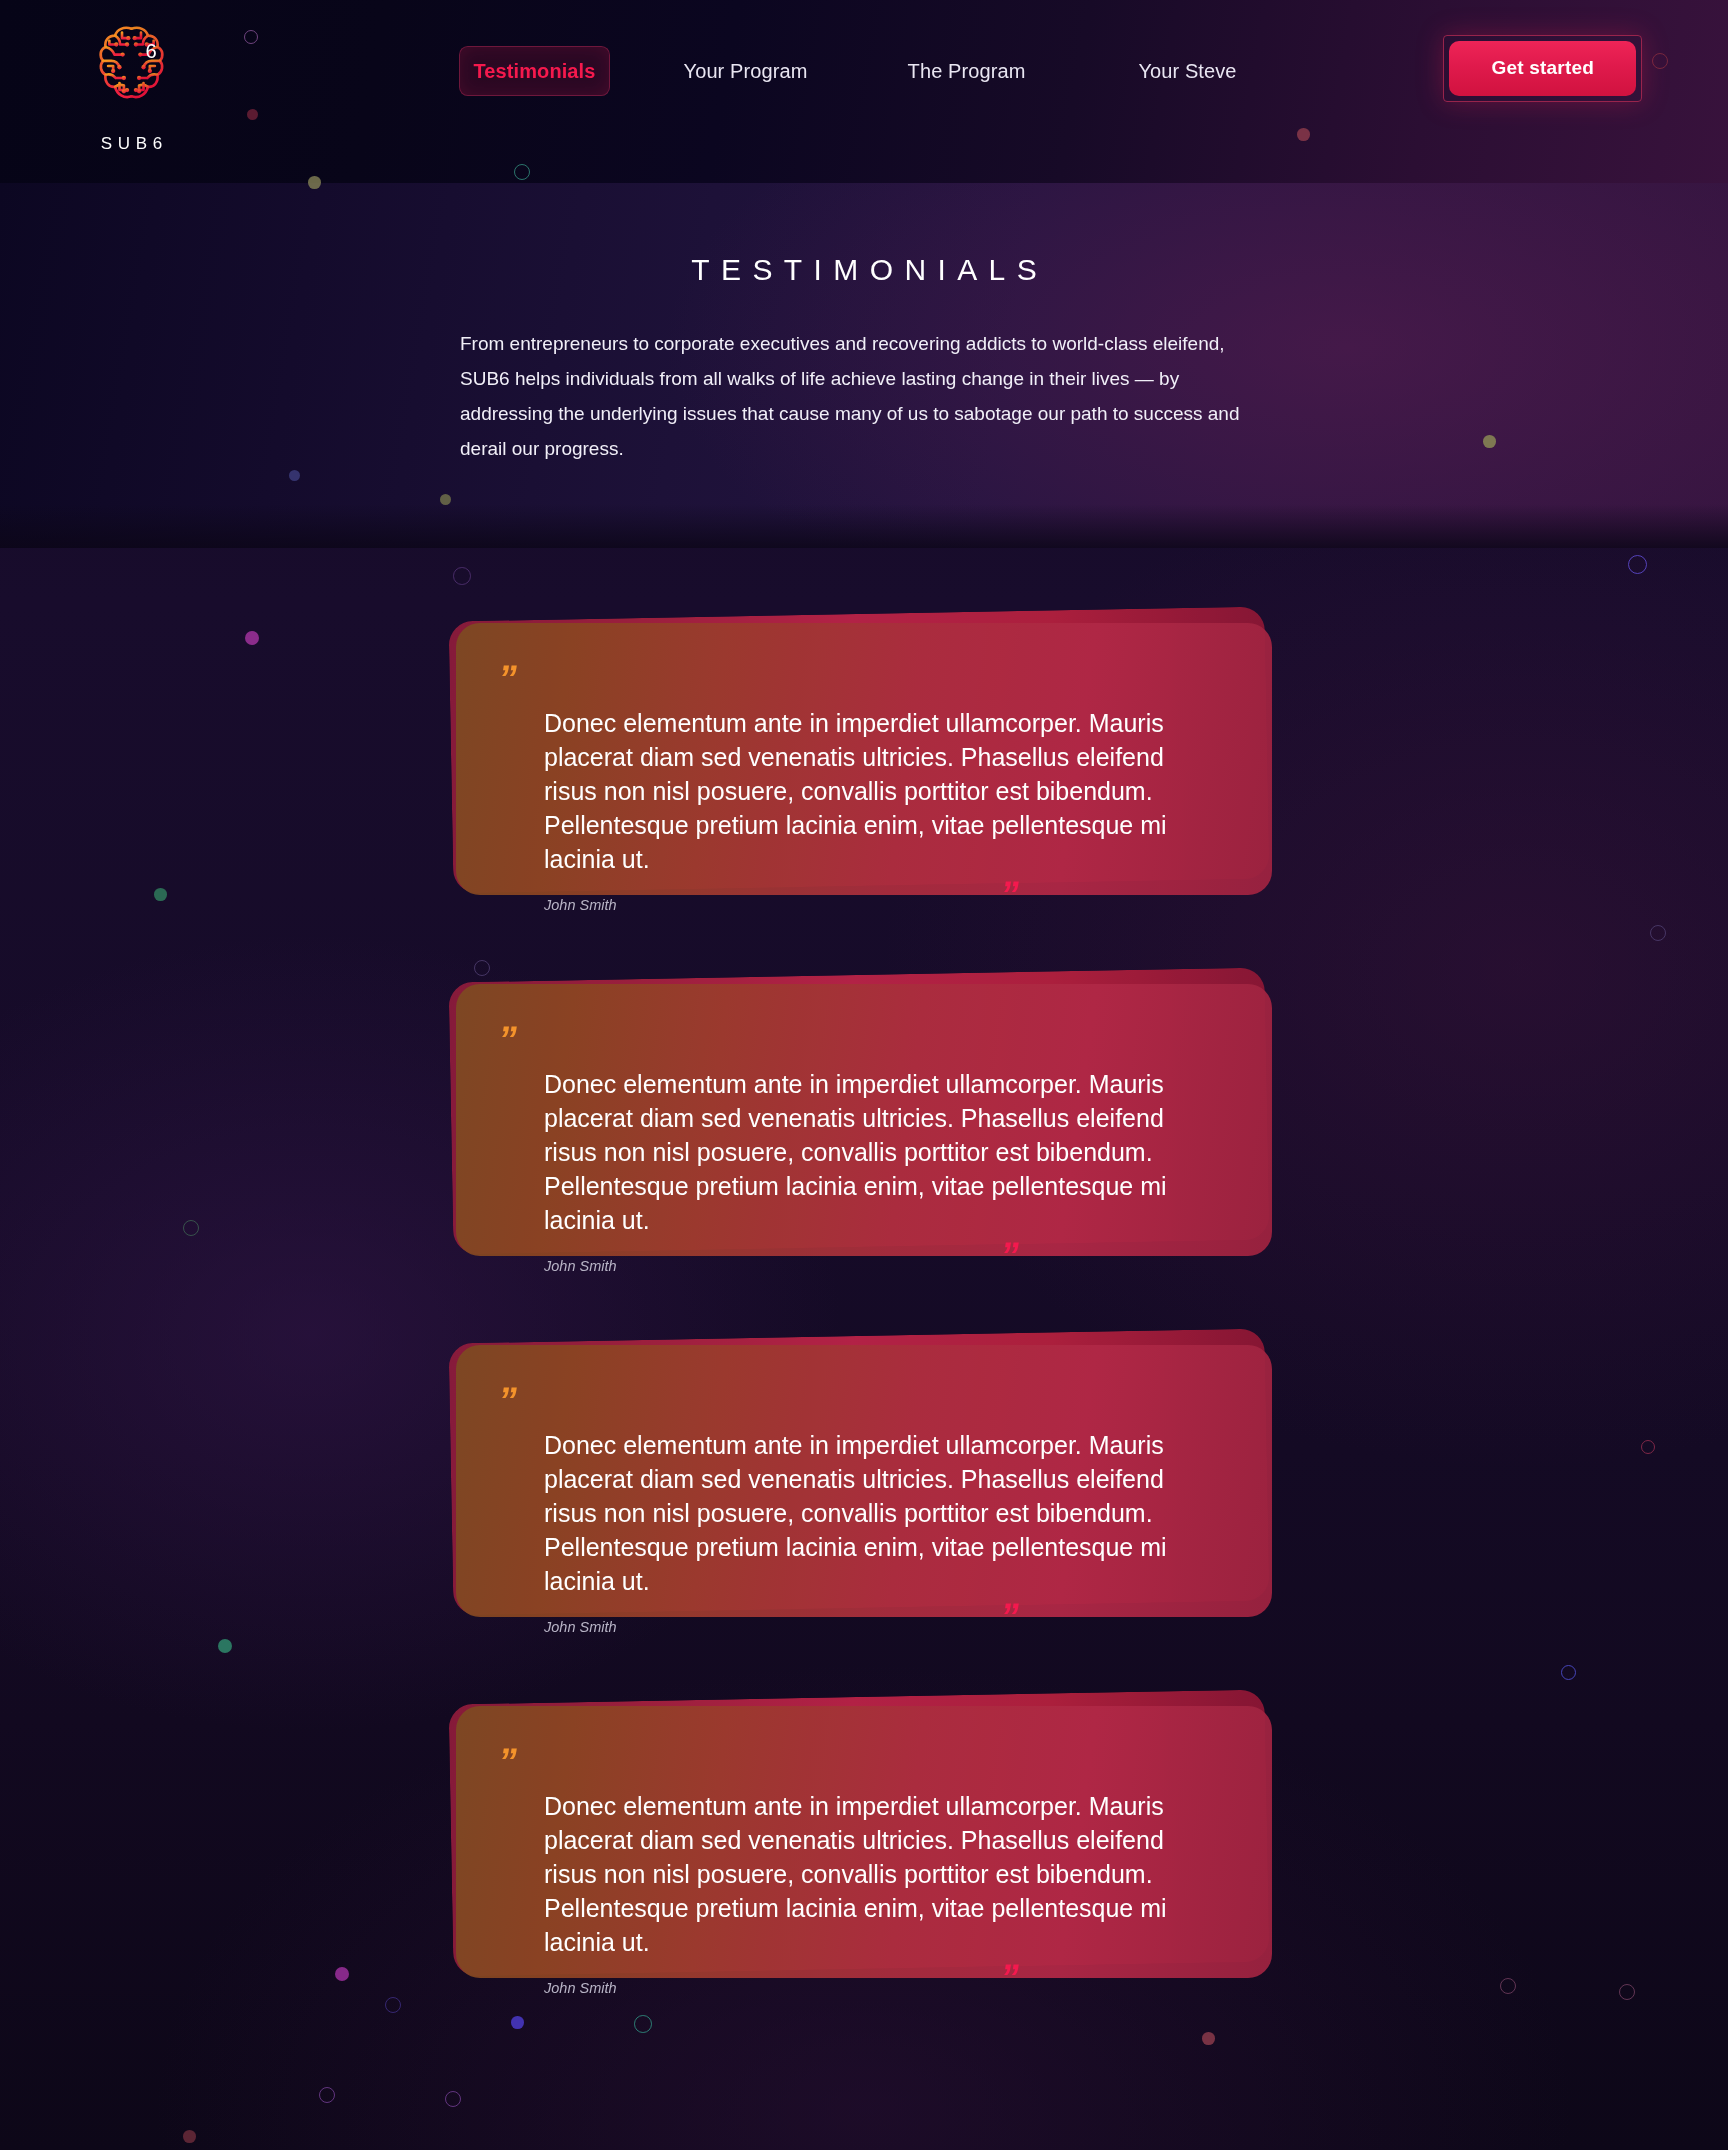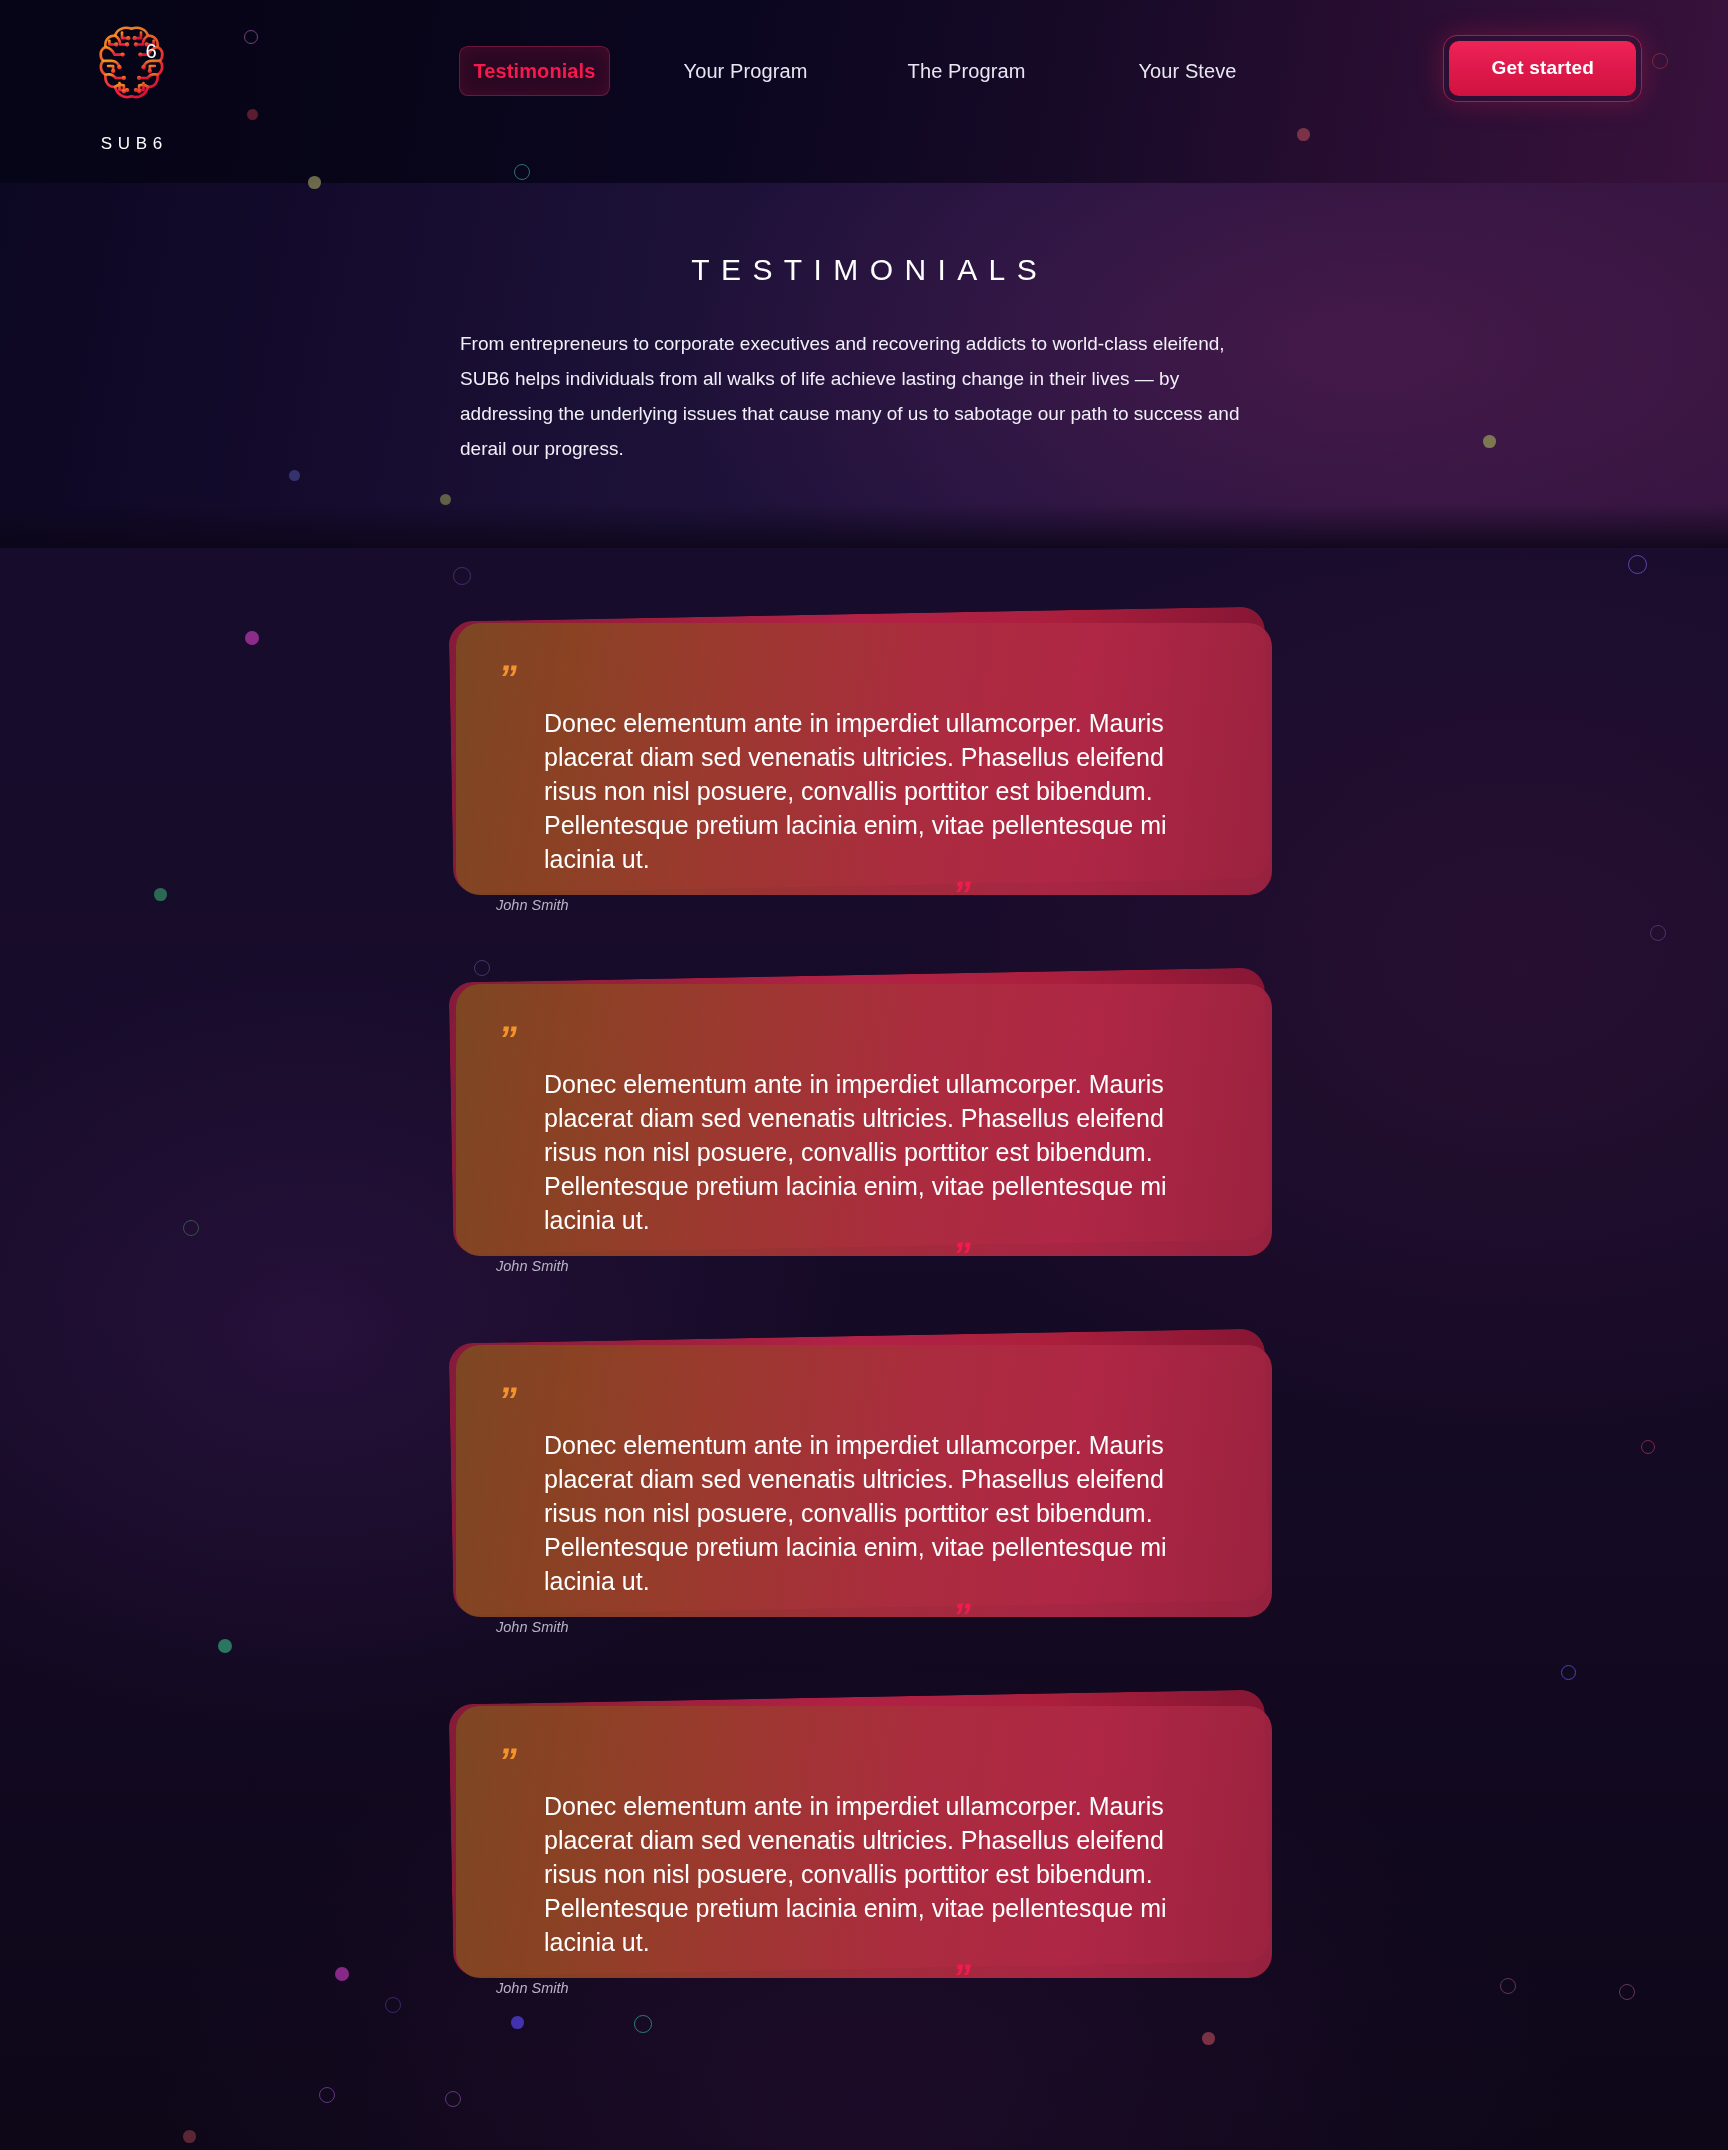--- a/index.html
+++ b/index.html
@@ -124,21 +124,21 @@
     width:151px;
     padding:12.7px 11.4px;
     margin-right:25px;
     box-shadow:0 0 17.7px rgba(160,25,70,0.22) inset;
   }
 
   .cta-outer {
     position:absolute; right:86px; top:35px;
     padding:5px;
     border:1.3px solid rgba(182,42,82,0.78);
-    border-radius:14px;
+    border-radius:4px;
     cursor:pointer;
     box-shadow:0 0 26.6px rgba(226,30,80,0.30);
   }
   .cta {
     display:block;
     font-size:19px;
     font-weight:700;
     color:#ffffff;
     letter-spacing:0.2px;
     padding:16.4px 42px;
@@ -227,20 +227,21 @@
     margin-top:8.9px;
     margin-left:48px;
     width:633px;
     font-size:25px;
     line-height:34px;
     color:#ffffff;
     font-weight:400;
   }
   .card-foot {
     margin-top:15px;
+    margin-left:48px;
     width:664px;
     position:relative;
     height:30px;
   }
   .card-author {
     font-size:14.5px;
     font-style:italic;
     color:#b8b4c6;
     position:absolute; left:0; top:6.3px;
   }

